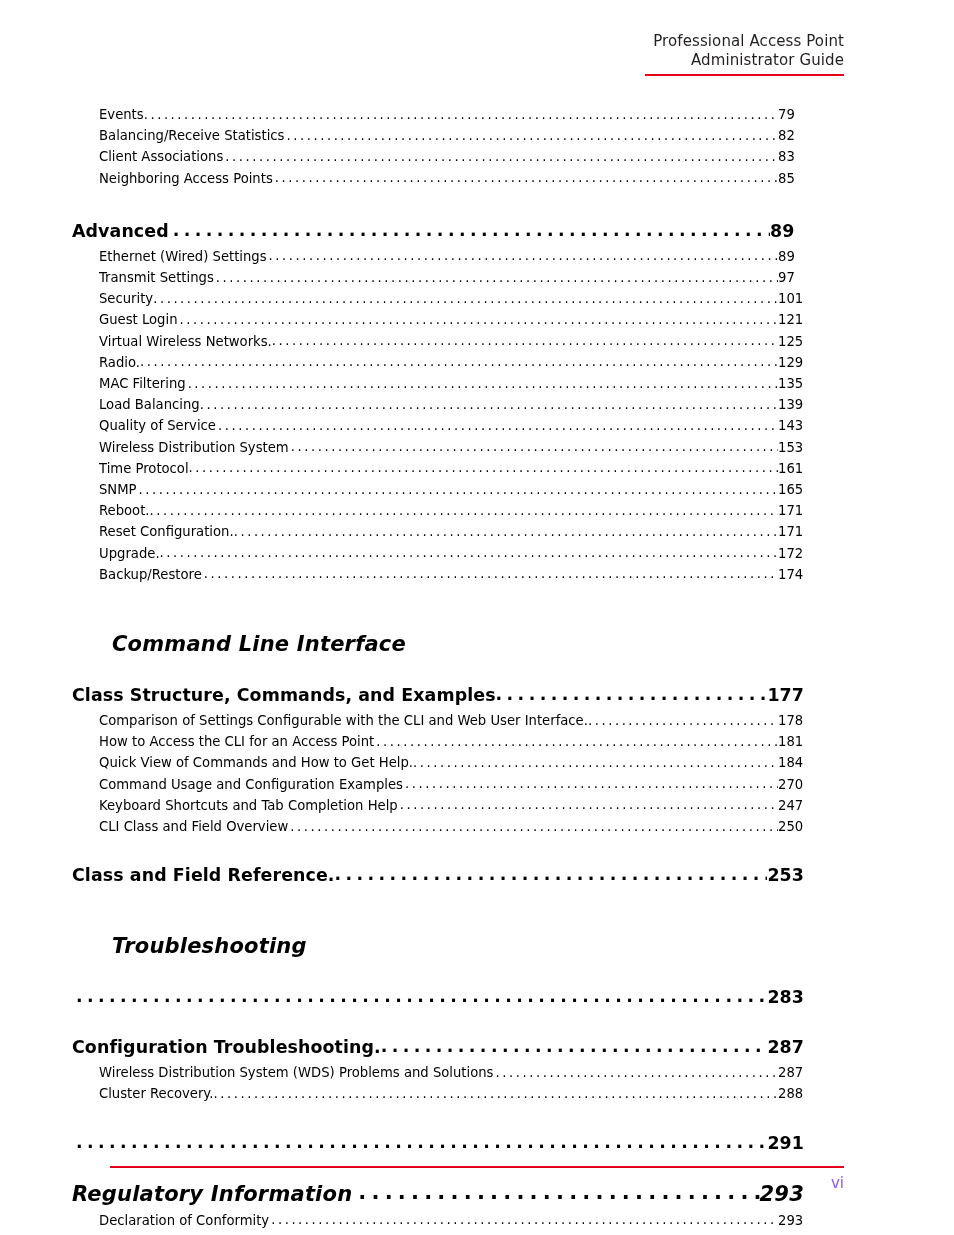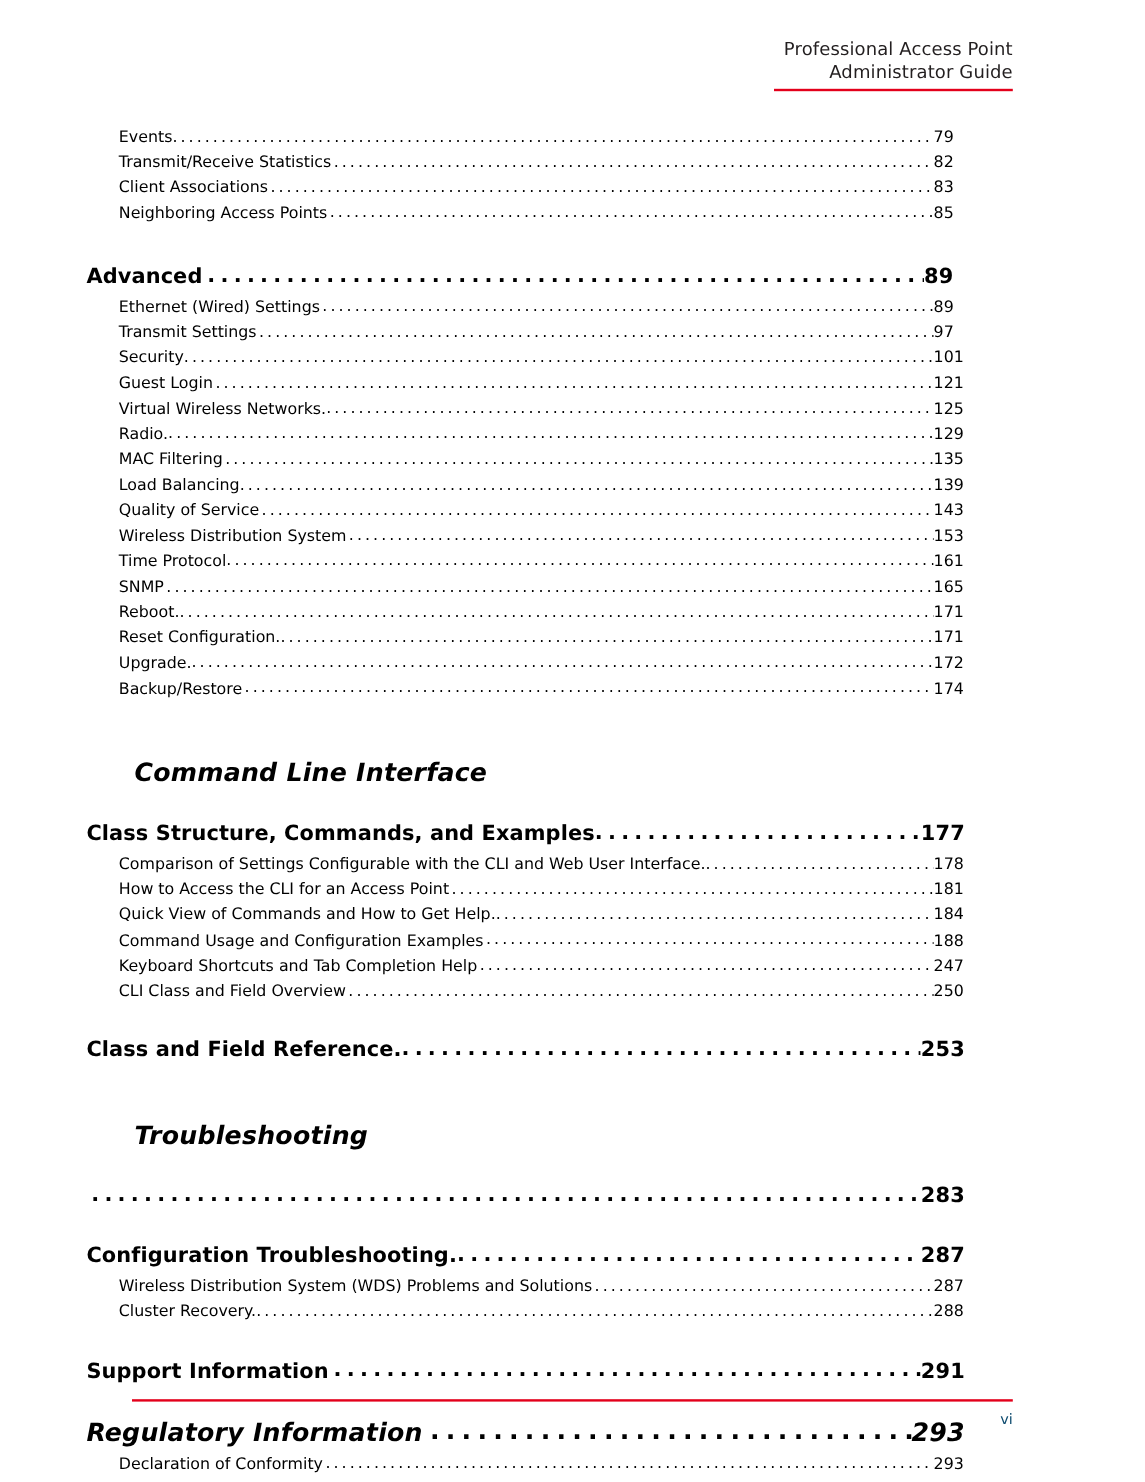--- a/index.html
+++ b/index.html
@@ -153,44 +153,44 @@
     width: 734px;
     height: 1.6px;
     background: #e3001b;
   }
   .footer-pageno {
     position: absolute;
     left: 640px;
     top: 1175px;
     width: 204px;
     text-align: right;
-    font-size: 12px;
+    font-size: 15px;
     line-height: 16px;
-    color: #0c4a6e;
+    color: #8b5cf6;
   }
 </style>
 </head>
 <body>
 
 <div class="page">
 
   <div class="page-header">
     <div class="hdr-line">Professional Access Point</div>
     <div class="hdr-line">Administrator Guide</div>
   </div>
   <div class="header-rule"></div>
 
   <div class="toc" id="toc-root">
       <div class="toc-row lvl2 tight">
         <span class="label">Events</span>
         <span class="leader">................................................................................................................................................................................................................................................</span>
         <span class="pageno">79</span>
       </div>
       <div class="toc-row lvl2">
-        <span class="label">Transmit/Receive Statistics</span>
+        <span class="label">Balancing/Receive Statistics</span>
         <span class="leader">................................................................................................................................................................................................................................................</span>
         <span class="pageno">82</span>
       </div>
       <div class="toc-row lvl2">
         <span class="label">Client Associations</span>
         <span class="leader">................................................................................................................................................................................................................................................</span>
         <span class="pageno">83</span>
       </div>
       <div class="toc-row lvl2">
         <span class="label">Neighboring Access Points</span>
@@ -304,21 +304,21 @@
         <span class="pageno">181</span>
       </div>
       <div class="toc-row lvl2 tight">
         <span class="label">Quick View of Commands and How to Get Help.</span>
         <span class="leader">................................................................................................................................................................................................................................................</span>
         <span class="pageno">184</span>
       </div>
       <div class="toc-row lvl2">
         <span class="label">Command Usage and Configuration Examples</span>
         <span class="leader">................................................................................................................................................................................................................................................</span>
-        <span class="pageno">188</span>
+        <span class="pageno">270</span>
       </div>
       <div class="toc-row lvl2">
         <span class="label">Keyboard Shortcuts and Tab Completion Help</span>
         <span class="leader">................................................................................................................................................................................................................................................</span>
         <span class="pageno">247</span>
       </div>
       <div class="toc-row lvl2">
         <span class="label">CLI Class and Field Overview</span>
         <span class="leader">................................................................................................................................................................................................................................................</span>
         <span class="pageno">250</span>
@@ -348,21 +348,20 @@
         <span class="leader">................................................................................................................................................................................................................................................</span>
         <span class="pageno">287</span>
       </div>
       <div class="toc-row lvl2 tight">
         <span class="label">Cluster Recovery.</span>
         <span class="leader">................................................................................................................................................................................................................................................</span>
         <span class="pageno">288</span>
       </div>
       <div style="height: 26px;"></div>
       <div class="toc-row lvl1">
-        <span class="label">Support Information</span>
         <span class="leader">................................................................................................................................................................................................................................................</span>
         <span class="pageno">291</span>
       </div>
       <div style="height: 26px;"></div>
       <div class="toc-row lvl1i">
         <span class="label">Regulatory Information</span>
         <span class="leader">................................................................................................................................................................................................................................................</span>
         <span class="pageno">293</span>
       </div>
       <div style="height: 3px;"></div>

